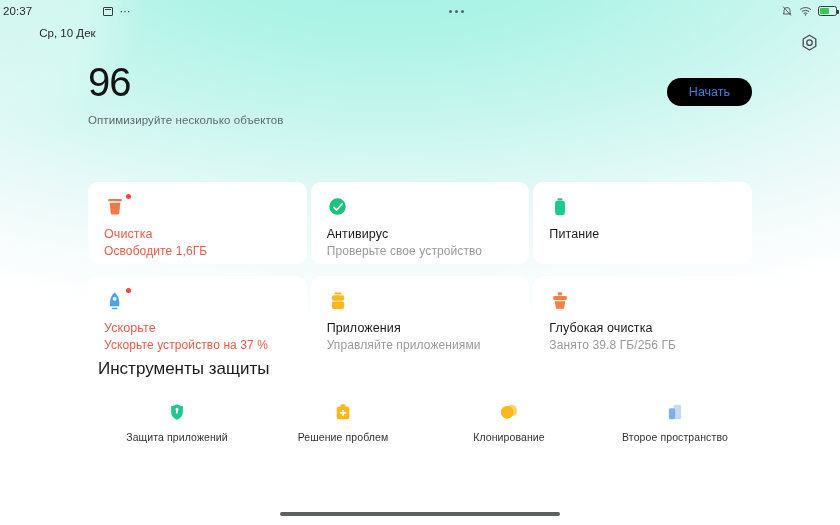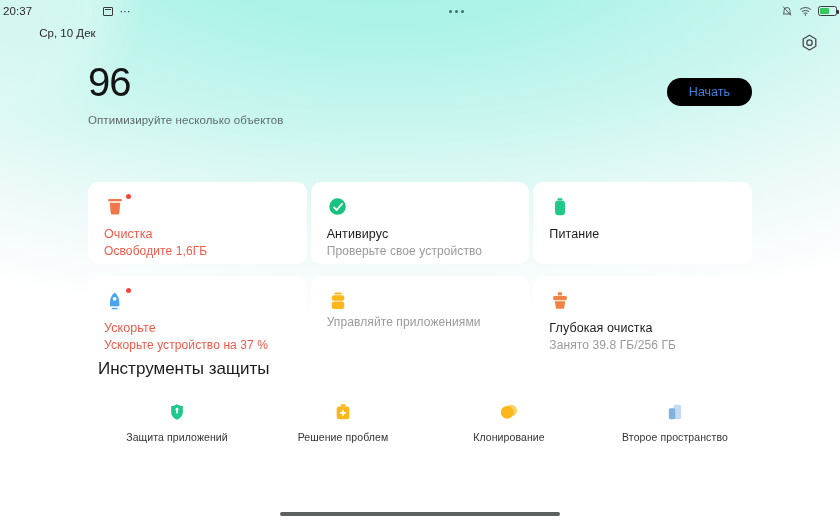--- a/index.html
+++ b/index.html
@@ -211,20 +211,21 @@
     </div>
 
     <div class="card">
       <div class="card-icon">
         <svg width="22" height="22" viewBox="0 0 24 24">
           <rect x="8" y="2.6" width="8" height="2.4" rx="1.2" fill="#fcb71b"></rect>
           <rect x="5.2" y="5.6" width="13.6" height="6" rx="2.4" fill="#fcb71b"></rect>
           <rect x="5.2" y="12.6" width="13.6" height="8.2" rx="2.4" fill="#fcb71b"></rect>
         </svg>
       </div>
+      <div class="card-title">Приложения</div>
       <div class="card-sub">Управляйте приложениями</div>
     </div>
 
     <div class="card">
       <div class="card-icon">
         <svg width="22" height="22" viewBox="0 0 24 24">
           <rect x="9.6" y="2.4" width="4.6" height="3.6" rx="1.2" fill="#f08245"></rect>
           <rect x="4.6" y="6.6" width="14.8" height="4.6" rx="1.6" fill="#f08245"></rect>
           <path d="M6.2 12.2h11.6l-1.5 8.2H7.7z" fill="#f08245"></path>
         </svg>

